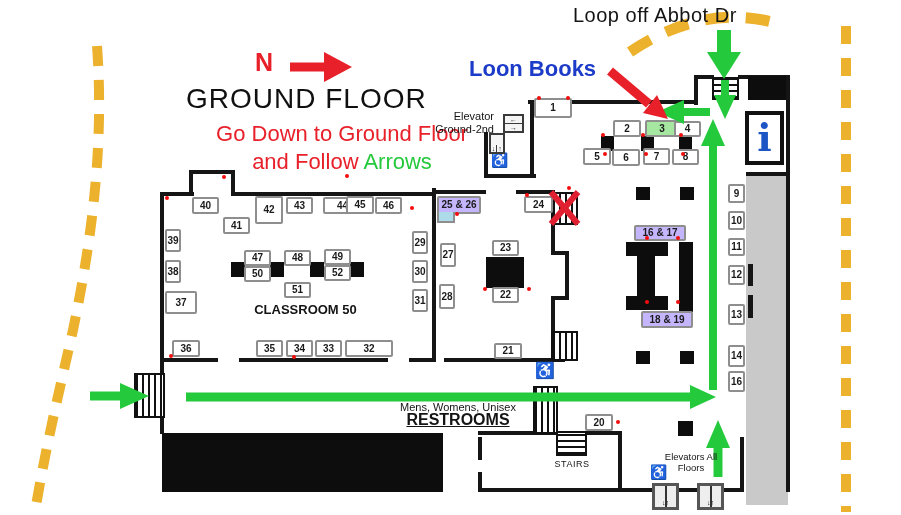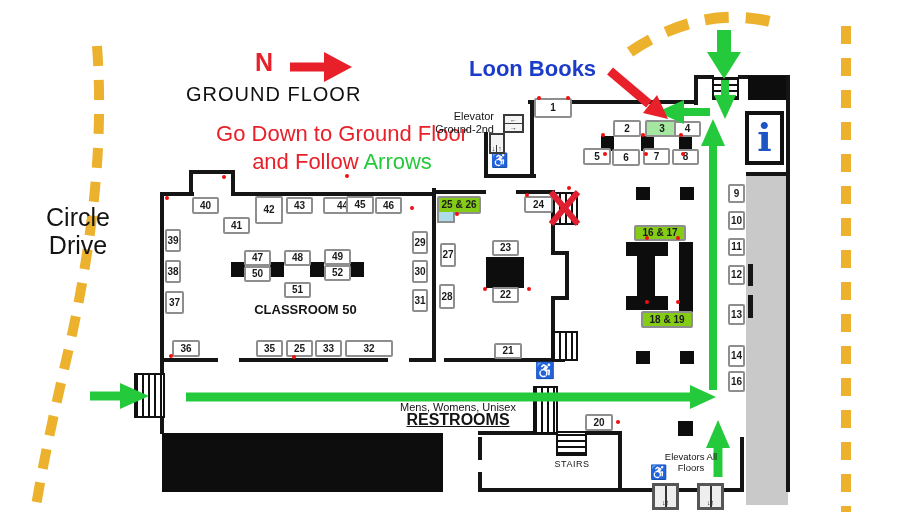--- a/index.html
+++ b/index.html
@@ -4,32 +4,32 @@
 <style>
   html,body{margin:0;padding:0;background:#fff;font-family:"Liberation Sans",sans-serif;}
   .canvas{position:relative;width:901px;height:515px;background:#fff;overflow:hidden;}
   .wall{position:absolute;background:#151515;z-index:2;}
   .blk{position:absolute;background:#0d0d0d;z-index:3;}
   .gray{position:absolute;background:#c9c9c9;border-top:4px solid #151515;box-sizing:border-box;z-index:1;}
   .booth{position:absolute;background:#fff;border:2px solid #8e8e8e;border-radius:2px;display:flex;
          align-items:center;justify-content:center;font-weight:bold;font-size:10px;color:#1a1a1a;
          box-sizing:border-box;z-index:3;line-height:1;}
   .booth.hl-green{background:#a5e6a0;}
-  .booth.hl-blue{background:#84cc16;}
+  .booth.hl-blue{background:#c4b5fd;}
   .ext{position:absolute;background:#aedbe9;border:2px solid #8e8e8e;box-sizing:border-box;z-index:3;}
   .stripes-v{position:absolute;background:repeating-linear-gradient(90deg,#111 0 2px,#fff 2px 6px);
              border:2px solid #111;box-sizing:border-box;z-index:2;}
   .stripes-h{position:absolute;background:repeating-linear-gradient(0deg,#111 0 2px,#fff 2px 6px);
              border:2px solid #111;box-sizing:border-box;z-index:2;}
   .dot{position:absolute;width:4px;height:4px;background:#f30d0d;border-radius:50%;z-index:4;}
   .label{position:absolute;color:#141414;z-index:6;line-height:1.12;}
   .lbl-loop{left:573px;top:4px;font-size:20px;letter-spacing:.5px;}
   .lbl-loon{left:469px;top:57px;font-size:22px;font-weight:bold;}
   .lbl-n{left:255px;top:48px;font-size:25px;font-weight:bold;}
-  .lbl-title{left:186px;top:83px;font-size:20px;letter-spacing:1px;color:#101010;}
+  .lbl-title{left:186px;top:83px;font-size:28px;letter-spacing:1px;color:#101010;}
   .lbl-godown{left:182px;top:122px;width:320px;text-align:center;font-size:22px;}
   .lbl-follow{left:182px;top:150px;width:320px;text-align:center;font-size:22px;}
   .lbl-circle{left:28px;top:203px;width:100px;text-align:center;font-size:25px;}
   .lbl-grand{left:803px;top:251px;width:94px;text-align:center;font-size:23px;}
   .lbl-classroom{left:248px;top:303px;width:115px;text-align:center;font-size:13px;font-weight:bold;}
   .lbl-restsub{left:396px;top:401px;width:124px;text-align:center;font-size:11px;}
   .lbl-rest{left:396px;top:411px;width:124px;text-align:center;font-size:16px;font-weight:bold;text-decoration:underline;}
   .lbl-stairs{left:545px;top:459px;width:54px;text-align:center;font-size:9px;letter-spacing:.5px;}
   .lbl-elevg2{left:430px;top:110px;width:64px;text-align:right;font-size:11px;line-height:1.2;}
   .lbl-elevall{left:652px;top:452px;width:78px;text-align:center;font-size:9.5px;line-height:1.15;}
@@ -145,24 +145,24 @@
       <div class="booth" style="left: 492px; top: 240px; width: 27px; height: 16px;">23</div>
       <div class="booth" style="left: 524px; top: 196px; width: 29px; height: 17px;">24</div>
       <div class="booth hl-blue" style="left: 437px; top: 196px; width: 44px; height: 18px;">25 &amp; 26</div>
       <div class="booth" style="left: 440px; top: 243px; width: 16px; height: 24px;">27</div>
       <div class="booth" style="left: 439px; top: 284px; width: 16px; height: 25px;">28</div>
       <div class="booth" style="left: 412px; top: 231px; width: 16px; height: 23px;">29</div>
       <div class="booth" style="left: 412px; top: 260px; width: 16px; height: 23px;">30</div>
       <div class="booth" style="left: 412px; top: 289px; width: 16px; height: 23px;">31</div>
       <div class="booth" style="left: 345px; top: 340px; width: 48px; height: 17px;">32</div>
       <div class="booth" style="left: 315px; top: 340px; width: 27px; height: 17px;">33</div>
-      <div class="booth" style="left: 286px; top: 340px; width: 27px; height: 17px;">25</div>
+      <div class="booth" style="left: 286px; top: 340px; width: 27px; height: 17px;">34</div>
       <div class="booth" style="left: 256px; top: 340px; width: 27px; height: 17px;">35</div>
       <div class="booth" style="left: 172px; top: 340px; width: 28px; height: 17px;">36</div>
-      <div class="booth" style="left: 165px; top: 291px; width: 19px; height: 23px;">37</div>
+      <div class="booth" style="left: 165px; top: 291px; width: 32px; height: 23px;">37</div>
       <div class="booth" style="left: 165px; top: 260px; width: 16px; height: 23px;">38</div>
       <div class="booth" style="left: 165px; top: 229px; width: 16px; height: 23px;">39</div>
       <div class="booth" style="left: 192px; top: 197px; width: 27px; height: 17px;">40</div>
       <div class="booth" style="left: 223px; top: 197px; width: 27px; height: 17px; margin-top: 20px;">41</div>
       <div class="booth" style="left: 255px; top: 196px; width: 28px; height: 28px;">42</div>
       <div class="booth" style="left: 286px; top: 197px; width: 27px; height: 17px;">43</div>
       <div class="booth" style="left: 323px; top: 197px; width: 27px; height: 17px; padding-left: 12px;">44</div>
       <div class="booth" style="left: 346px; top: 196px; width: 28px; height: 18px;">45</div>
       <div class="booth" style="left: 375px; top: 197px; width: 27px; height: 17px;">46</div>
       <div class="booth" style="left: 244px; top: 250px; width: 27px; height: 16px;">47</div>
@@ -262,26 +262,26 @@
     <g stroke="#e8202a" fill="#e8202a">
       <line x1="610" y1="71" x2="649" y2="104" stroke-width="9"></line>
       <polygon points="643,113 668,119 657,95" stroke="none"></polygon>
     </g>
     <g stroke="#e02030" stroke-width="6">
       <line x1="551" y1="192" x2="578" y2="224"></line>
       <line x1="578" y1="192" x2="551" y2="224"></line>
     </g>
   </svg>
 
+  <div class="label lbl-loop">Loop off Abbot Dr</div>
   <div class="label lbl-loon" style="color:#1b3bc8;">Loon Books</div>
   <div class="label lbl-n red">N</div>
   <div class="label lbl-title">GROUND FLOOR</div>
   <div class="label lbl-godown red">Go Down to Ground Floor</div>
   <div class="label lbl-follow"><span class="red">and Follow </span><span class="grn">Arrows</span></div>
-  <div class="label lbl-circle">Circle Drive</div>
   <div class="label lbl-classroom">CLASSROOM 50</div>
   <div class="label lbl-restsub">Mens, Womens, Unisex</div>
   <div class="label lbl-rest">RESTROOMS</div>
   <div class="label lbl-stairs">STAIRS</div>
   <div class="label lbl-elevg2">Elevator Ground-2nd</div>
   <div class="label lbl-elevall">Elevators All Floors</div>
 
 </div>
 
 </body></html>

